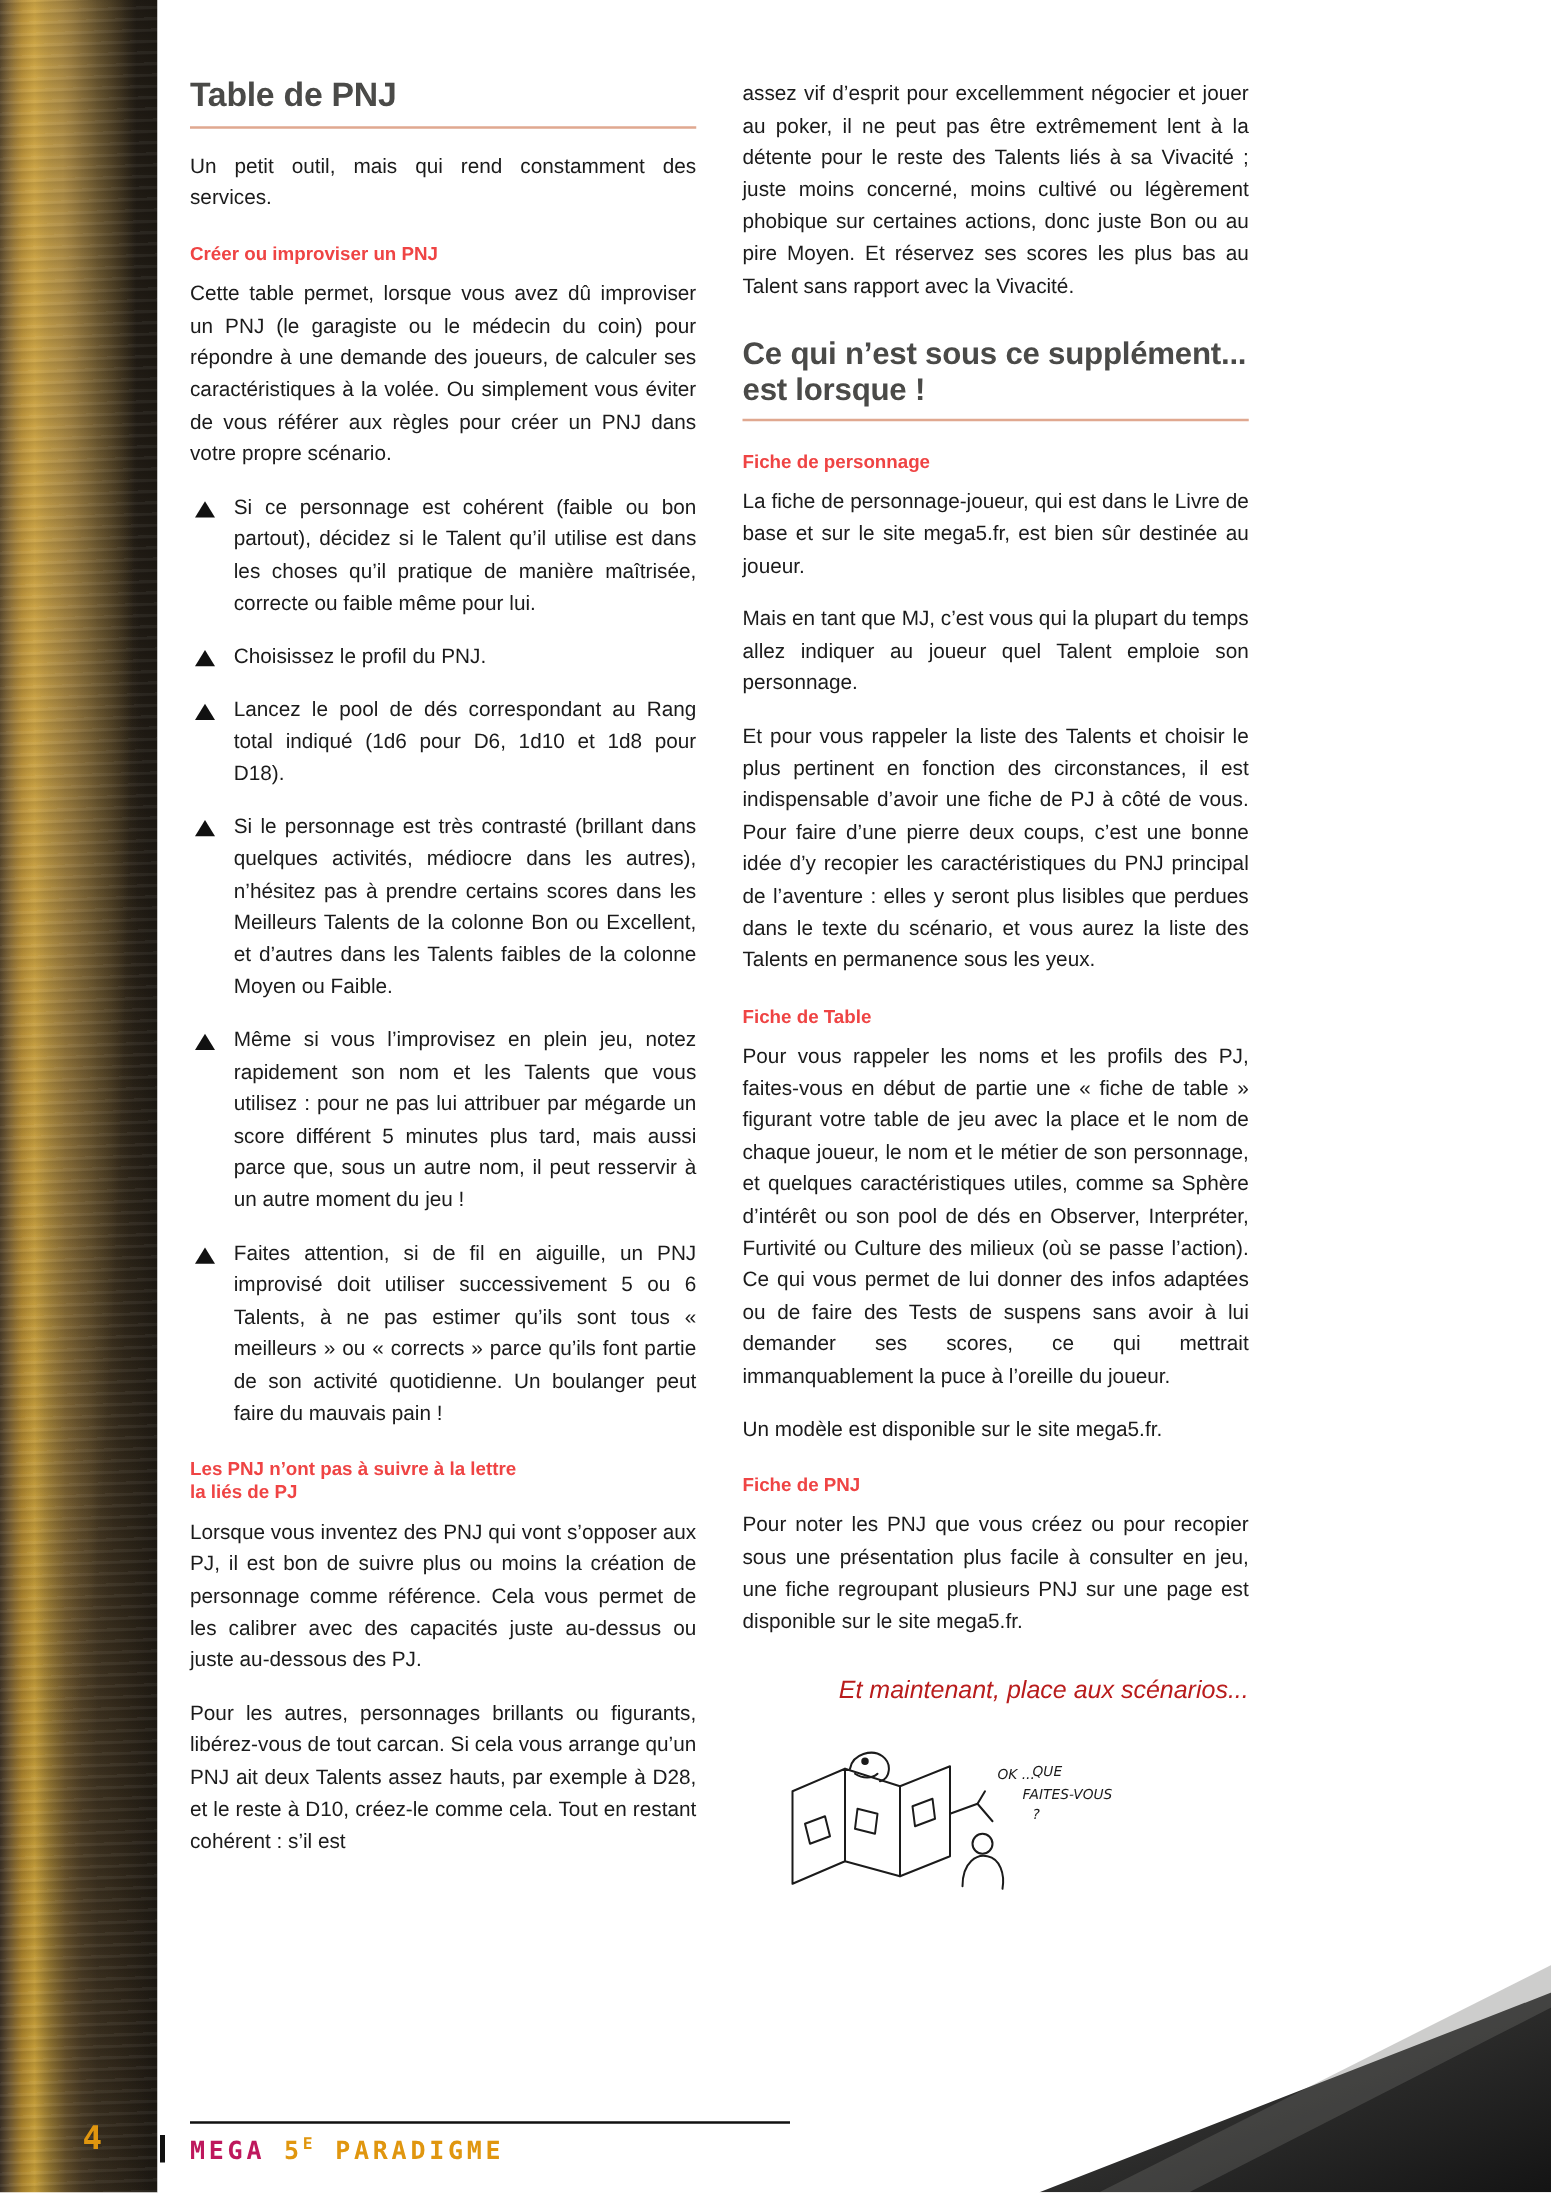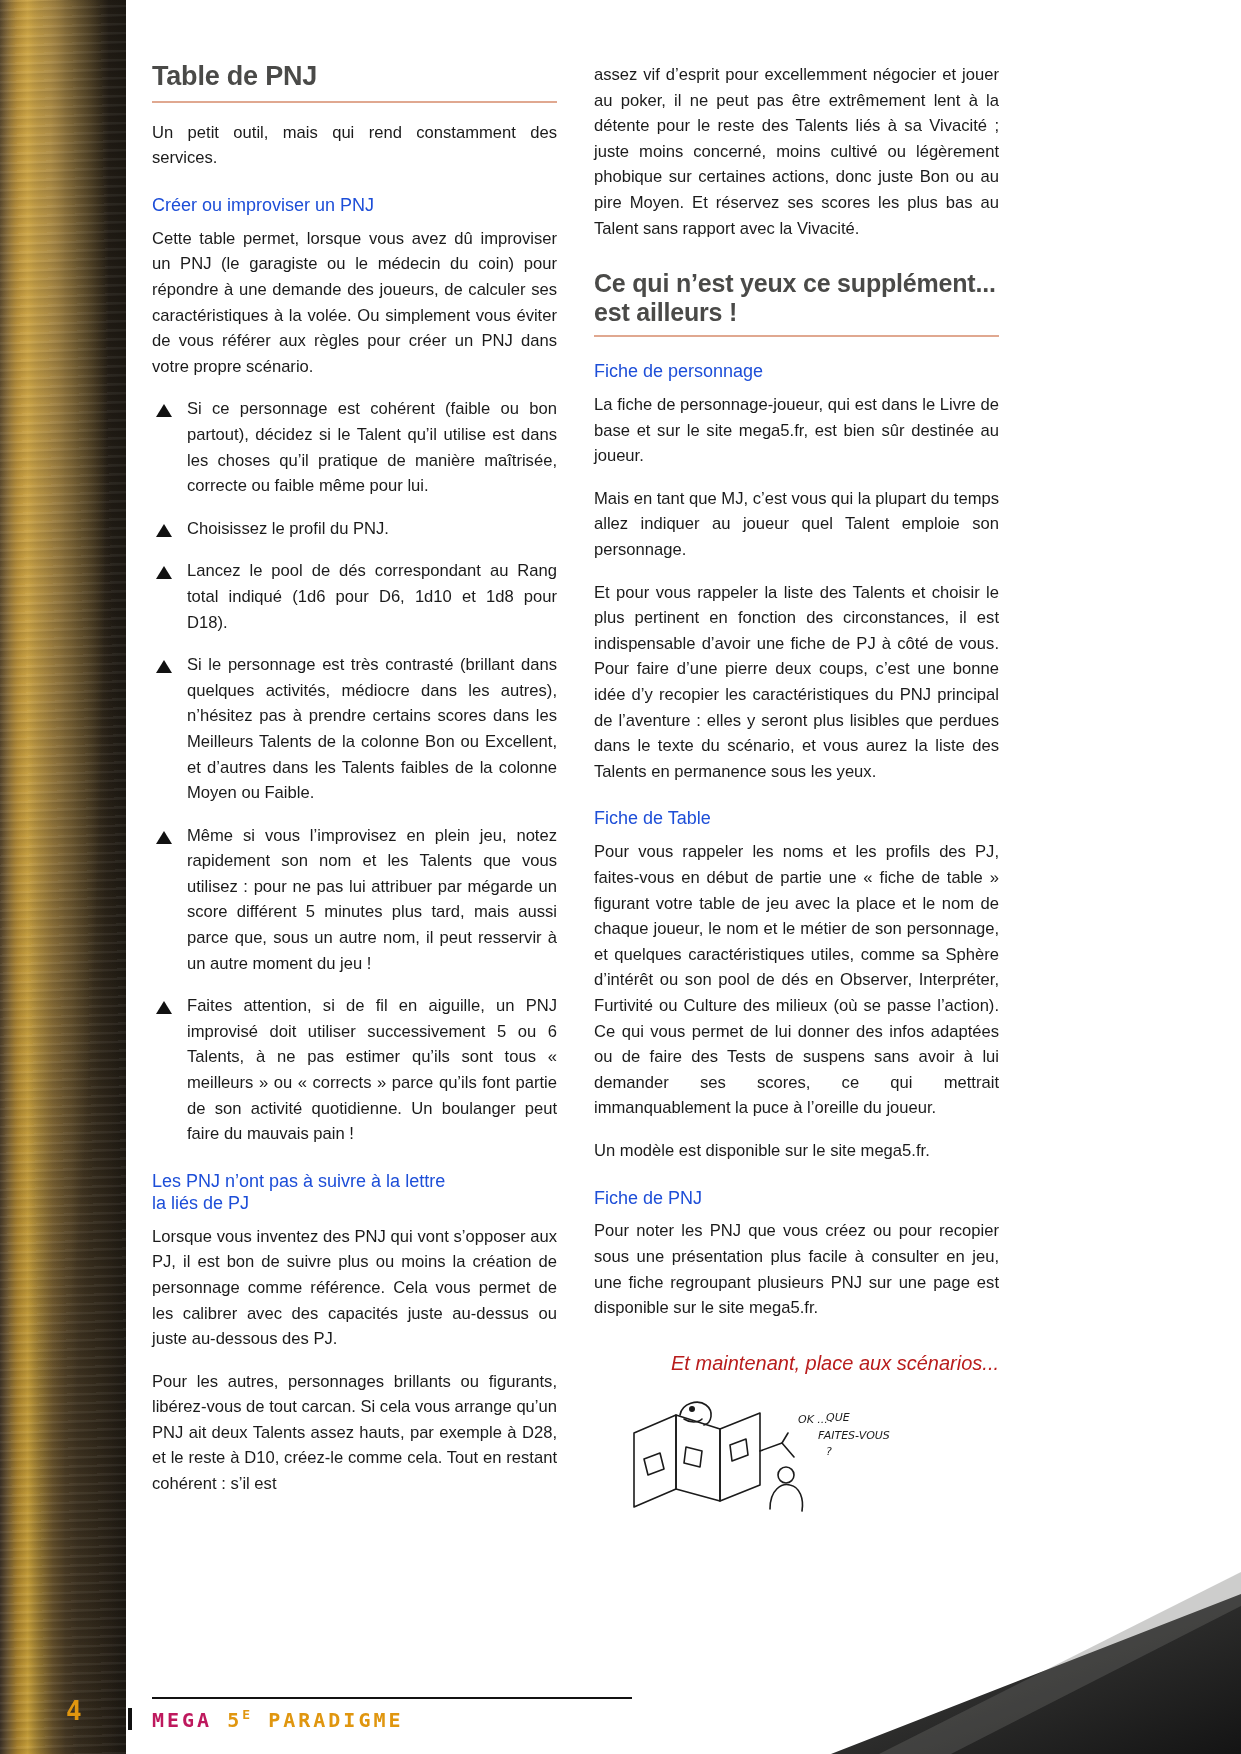--- a/index.html
+++ b/index.html
@@ -70,23 +70,23 @@
     margin:28px 0 9px 0;
     line-height:1.14;
     letter-spacing:-0.2px;
   }
   .rule {
     height:2px; width:100%;
     background:#e0a890;
     margin-bottom:17px;
   }
   h3.sub {
-    font-size:18px;
-    font-weight:normal;
-    color:#1d4ed8;
+    font-size:15px;
+    font-weight:bold;
+    color:#ef4444;
     margin:24px 0 9px 0;
     line-height:1.22;
   }
   h3.sub.first { margin-top:24px; }
   p {
     font-size:16.6px;
     line-height:25.6px;
     color:#1b1b1b;
     margin:0 0 17px 0;
     text-align:justify;
@@ -228,22 +228,22 @@
     </h3>
     <p>Lorsque vous inventez des PNJ qui vont s’opposer aux PJ, il est bon de suivre plus ou moins la création de personnage comme référence. Cela vous permet de les calibrer avec des capacités juste au-dessus ou juste au-dessous des PJ.</p>
     <p class="last">Pour les autres, personnages brillants ou figurants, libérez-vous de tout carcan. Si cela vous arrange qu’un PNJ ait deux Talents assez hauts, par exemple à D28, et le reste à D10, créez-le comme cela. Tout en restant cohérent : s’il est</p>
   </div>
 
   <div class="col col-right">
 
     <p>assez vif d’esprit pour excellemment négocier et jouer au poker, il ne peut pas être extrêmement lent à la détente pour le reste des Talents liés à sa Vivacité ; juste moins concerné, moins cultivé ou légèrement phobique sur certaines actions, donc juste Bon ou au pire Moyen. Et réservez ses scores les plus bas au Talent sans rapport avec la Vivacité.</p>
 
     <h2 class="sec-title">
-      <span>Ce qui n’est yeux ce supplément...</span><br>
-      <span>est ailleurs !</span>
+      <span>Ce qui n’est sous ce supplément...</span><br>
+      <span>est lorsque !</span>
     </h2>
     <div class="rule"></div>
 
     <h3 class="sub first">Fiche de personnage</h3>
     <p>La fiche de personnage-joueur, qui est dans le Livre de base et sur le site mega5.fr, est bien sûr destinée au joueur.</p>
     <p>Mais en tant que MJ, c’est vous qui la plupart du temps allez indiquer au joueur quel Talent emploie son personnage.</p>
     <p>Et pour vous rappeler la liste des Talents et choisir le plus pertinent en fonction des circonstances, il est indispensable d’avoir une fiche de PJ à côté de vous. Pour faire d’une pierre deux coups, c’est une bonne idée d’y recopier les caractéristiques du PNJ principal de l’aventure : elles y seront plus lisibles que perdues dans le texte du scénario, et vous aurez la liste des Talents en permanence sous les yeux.</p>
 
     <h3 class="sub">Fiche de Table</h3>
     <p>Pour vous rappeler les noms et les profils des PJ, faites-vous en début de partie une « fiche de table » figurant votre table de jeu avec la place et le nom de chaque joueur, le nom et le métier de son personnage, et quelques caractéristiques utiles, comme sa Sphère d’intérêt ou son pool de dés en Observer, Interpréter, Furtivité ou Culture des milieux (où se passe l’action). Ce qui vous permet de lui donner des infos adaptées ou de faire des Tests de suspens sans avoir à lui demander ses scores, ce qui mettrait immanquablement la puce à l’oreille du joueur.</p>

